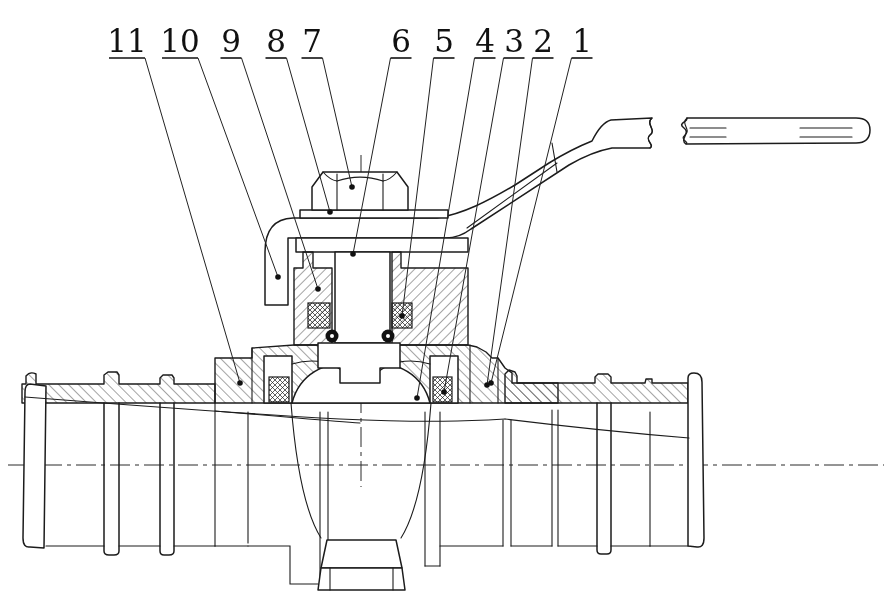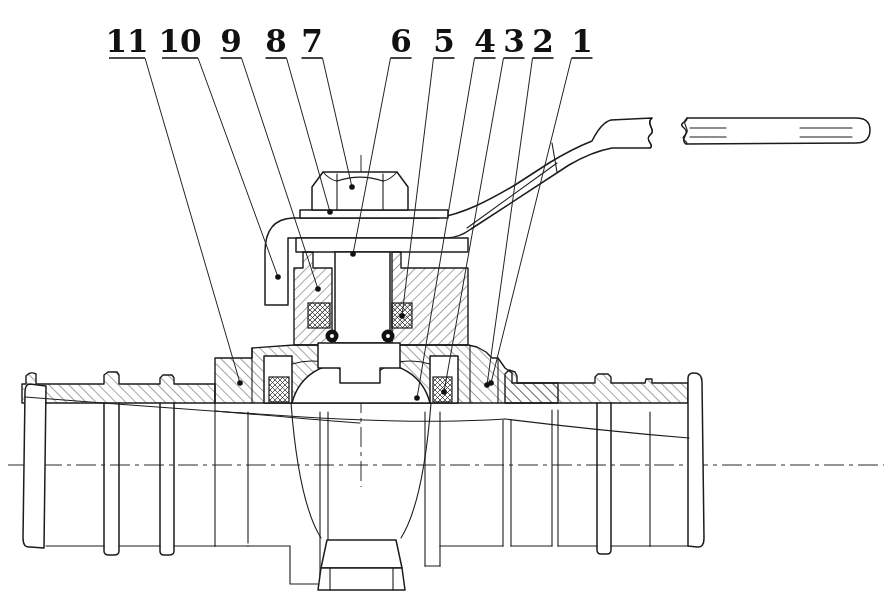--- a/index.html
+++ b/index.html
@@ -1,16 +1,16 @@
 <!DOCTYPE html>
 <html><head>
 <meta charset="utf-8">
 <style>
   html,body{margin:0;padding:0;background:#ffffff;width:892px;height:601px;overflow:hidden;}
-  .canvas{position:relative;width:892px;height:488px;background:#fff;font-weight:bold;}
+  .canvas{position:relative;width:892px;height:488px;background:#fff;}
   svg{display:block;}
   
   .ol   {fill:none;stroke:#1c1c1c;stroke-width:1.5;stroke-linejoin:round;stroke-linecap:round;}
   .olw  {fill:#ffffff;stroke:#1c1c1c;stroke-width:1.5;stroke-linejoin:round;}
   .thin {fill:none;stroke:#1c1c1c;stroke-width:1.1;stroke-linecap:round;}
   .cl   {fill:none;stroke:#2a2a2a;stroke-width:1;stroke-dasharray:20 5 4 5;}
   .hA   {fill:url(#hatchA);stroke:#1c1c1c;stroke-width:1.4;stroke-linejoin:round;}
   .hB   {fill:url(#hatchB);stroke:#1c1c1c;stroke-width:1.4;stroke-linejoin:round;}
   .xh   {fill:url(#xhatch);stroke:#1c1c1c;stroke-width:1.2;}
   .callout-num{font-family:"DejaVu Serif","Liberation Serif",serif;font-size:31px;fill:#111;text-anchor:middle;}

